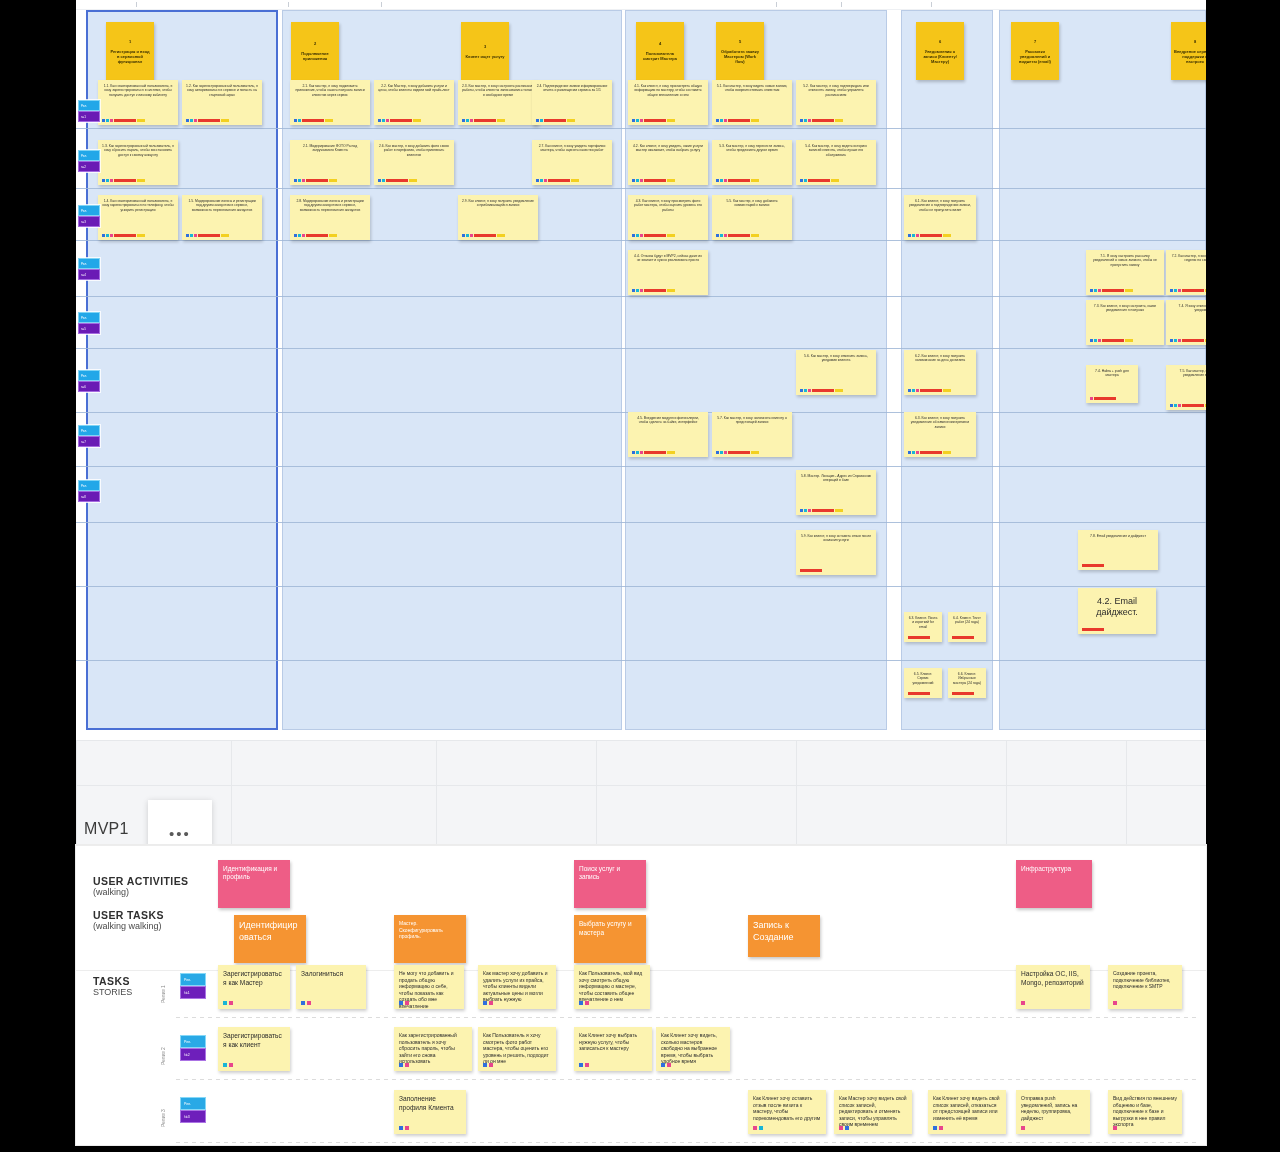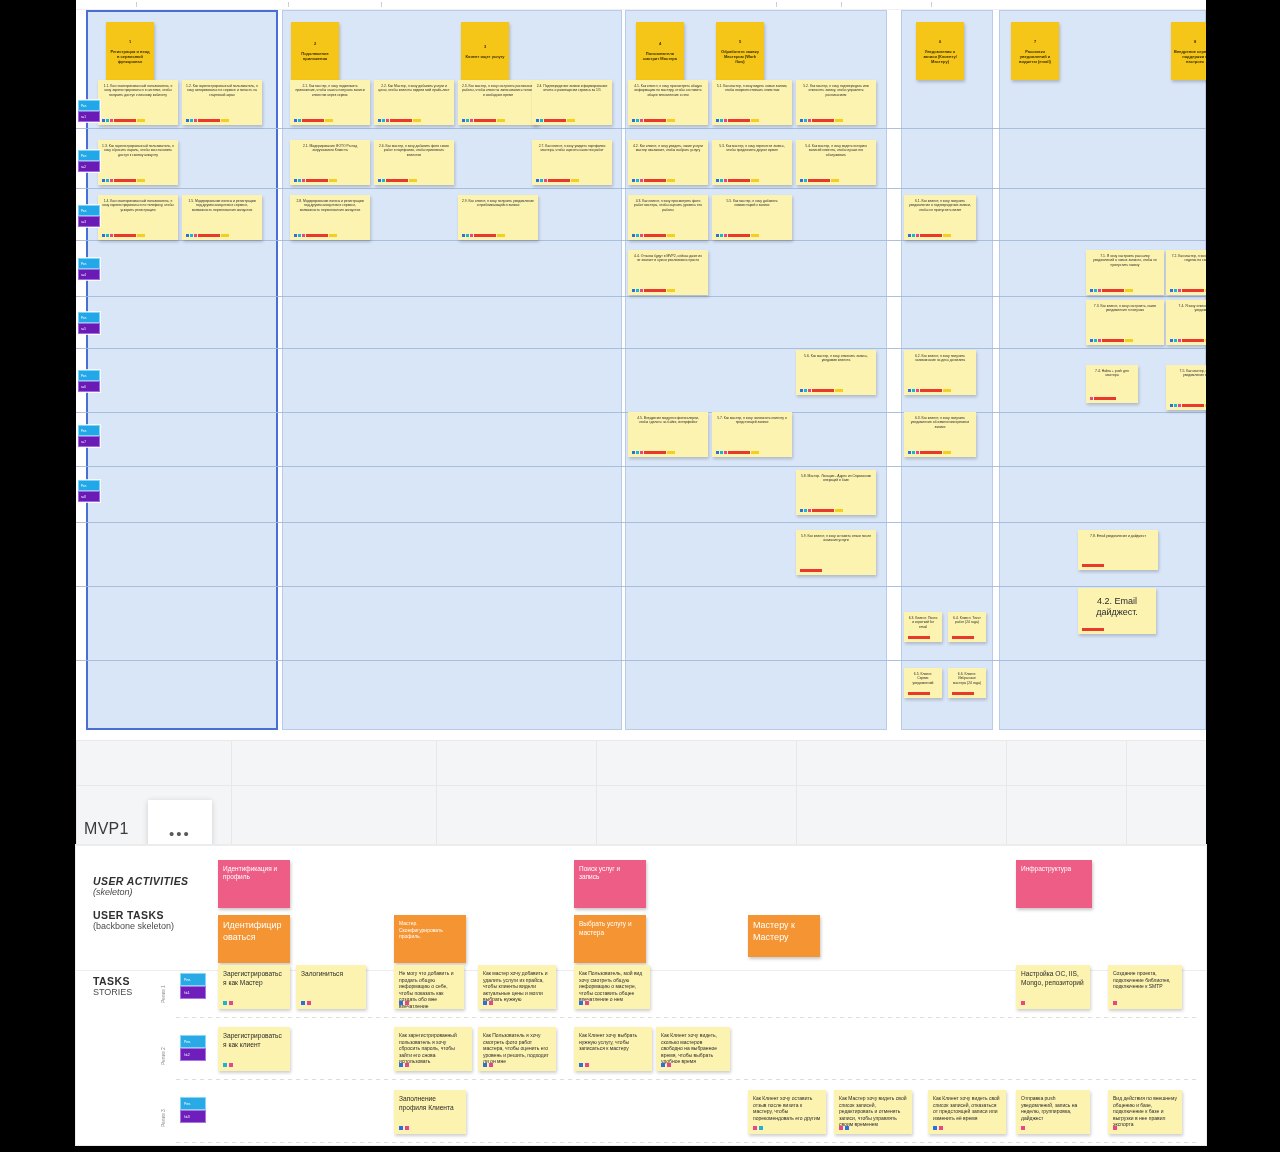--- a/index.html
+++ b/index.html
@@ -643,43 +643,43 @@
 
   <div class="mvp-title">MVP1</div>
   <div class="mvp-menu">•••</div>
 
   <div class="lower-board">
     <div id="lower-seps">
         <div class="lower-hsep" style="top: 0px;"></div>
         <div class="lower-hsep" style="top: 125px;"></div>
       </div>
     <div id="row-labels">
-        <div class="row-label" style="top: 30px; font-style: italic;">
+        <div class="row-label" style="top: 30px;">
           <div class="rl-main">USER ACTIVITIES</div>
-          <div class="rl-sub">(skeleton)</div>
+          <div class="rl-sub">(walking)</div>
         </div>
         <div class="row-label" style="top: 64px;">
           <div class="rl-main">USER TASKS</div>
-          <div class="rl-sub">(backbone skeleton)</div>
+          <div class="rl-sub">(walking walking)</div>
         </div>
         <div class="row-label" style="top: 130px;">
           <div class="rl-main">TASKS</div>
           <div class="rl-sub">STORIES</div>
         </div>
       </div>
     <div id="activities">
         <div class="act-note" style="left: 142px; top: 15px; width: 72px; height: 48px; background: rgb(238, 93, 134);">Идентификация и профиль</div>
         <div class="act-note" style="left: 498px; top: 15px; width: 72px; height: 48px; background: rgb(238, 93, 134);">Поиск услуг и запись</div>
         <div class="act-note" style="left: 940px; top: 15px; width: 76px; height: 48px; background: rgb(238, 93, 134);">Инфраструктура</div>
       </div>
     <div id="tasks">
-        <div class="task-note lg" style="left: 142px; top: 70px; width: 72px; height: 48px;">Идентифицироваться</div>
+        <div class="task-note lg" style="left: 158px; top: 70px; width: 72px; height: 48px;">Идентифицироваться</div>
         <div class="task-note sm" style="left: 318px; top: 70px; width: 72px; height: 48px;">Мастер. Сконфигурировать профиль.</div>
         <div class="task-note" style="left: 498px; top: 70px; width: 72px; height: 48px;">Выбрать услугу и мастера</div>
-        <div class="task-note lg" style="left: 672px; top: 70px; width: 72px; height: 42px;">Мастеру к Мастеру</div>
+        <div class="task-note lg" style="left: 672px; top: 70px; width: 72px; height: 42px;">Запись к Создание</div>
       </div>
     <div id="rel-markers">
         <div class="rel-marker" style="left: 104px; top: 128px;">
           <div class="rm-top">Рел.</div>
           <div class="rm-bot">№1</div>
         </div>
         <div class="rel-vlabel" style="left: 84px; top: 158px;">Релиз 1</div>
         <div class="rel-marker" style="left: 104px; top: 190px;">
           <div class="rm-top">Рел.</div>
           <div class="rm-bot">№2</div>

